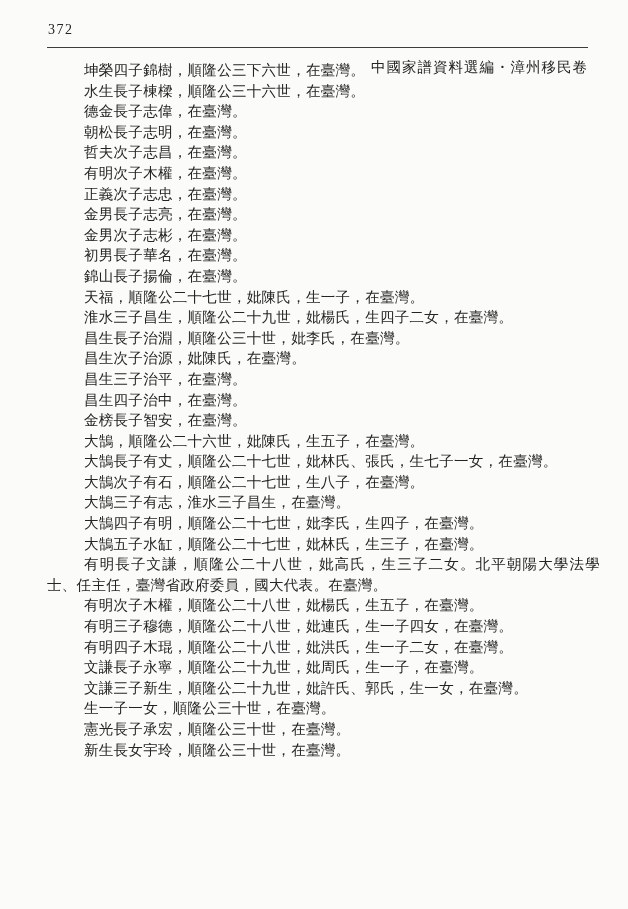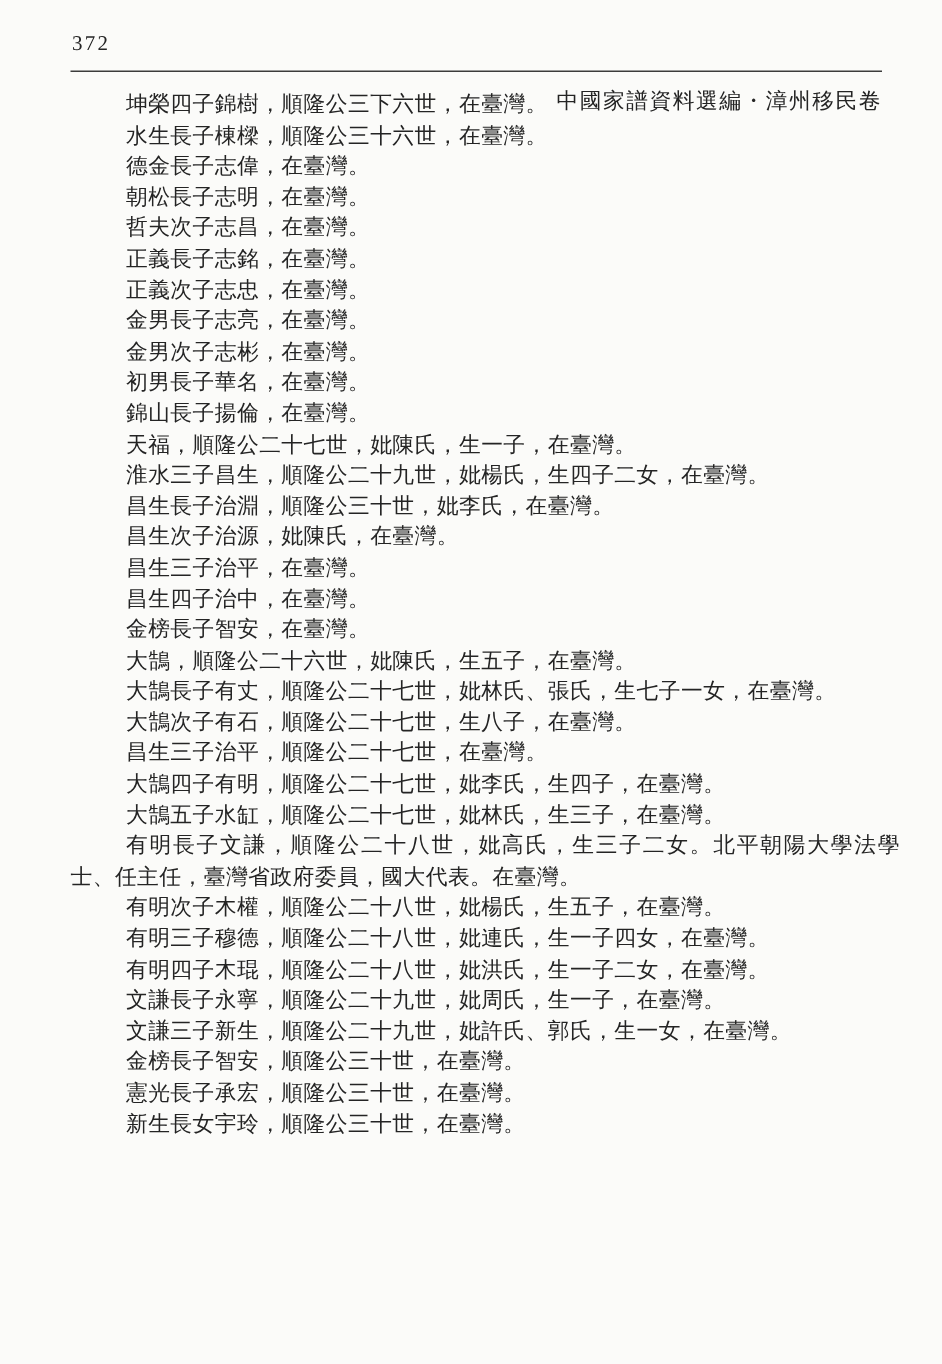--- a/index.html
+++ b/index.html
@@ -75,43 +75,43 @@
 
   <div class="head-rule"></div>
 
   <main class="body-text" id="entries">
 
   <p class="entry">坤榮四子錦樹，順隆公三下六世，在臺灣。</p>
       <p class="entry">水生長子棟樑，順隆公三十六世，在臺灣。</p>
       <p class="entry">德金長子志偉，在臺灣。</p>
       <p class="entry">朝松長子志明，在臺灣。</p>
       <p class="entry">哲夫次子志昌，在臺灣。</p>
-      <p class="entry">正義長子志銘，在臺灣。</p>
+      <p class="entry">有明次子木權，在臺灣。</p>
       <p class="entry">正義次子志忠，在臺灣。</p>
       <p class="entry">金男長子志亮，在臺灣。</p>
       <p class="entry">金男次子志彬，在臺灣。</p>
       <p class="entry">初男長子華名，在臺灣。</p>
       <p class="entry">錦山長子揚倫，在臺灣。</p>
       <p class="entry">天福，順隆公二十七世，妣陳氏，生一子，在臺灣。</p>
       <p class="entry">淮水三子昌生，順隆公二十九世，妣楊氏，生四子二女，在臺灣。</p>
       <p class="entry">昌生長子治淵，順隆公三十世，妣李氏，在臺灣。</p>
       <p class="entry">昌生次子治源，妣陳氏，在臺灣。</p>
       <p class="entry">昌生三子治平，在臺灣。</p>
       <p class="entry">昌生四子治中，在臺灣。</p>
       <p class="entry">金榜長子智安，在臺灣。</p>
       <p class="entry">大鵠，順隆公二十六世，妣陳氏，生五子，在臺灣。</p>
       <p class="entry">大鵠長子有丈，順隆公二十七世，妣林氏、張氏，生七子一女，在臺灣。</p>
       <p class="entry">大鵠次子有石，順隆公二十七世，生八子，在臺灣。</p>
-      <p class="entry">昌生三子治平，順隆公二十七世，在臺灣。</p>
+      <p class="entry">大鵠三子有志，淮水三子昌生，在臺灣。</p>
       <p class="entry">大鵠四子有明，順隆公二十七世，妣李氏，生四子，在臺灣。</p>
       <p class="entry">大鵠五子水缸，順隆公二十七世，妣林氏，生三子，在臺灣。</p>
       <p class="entry">有明長子文謙，順隆公二十八世，妣高氏，生三子二女。北平朝陽大學法學士、任主任，臺灣省政府委員，國大代表。在臺灣。</p>
       <p class="entry">有明次子木權，順隆公二十八世，妣楊氏，生五子，在臺灣。</p>
       <p class="entry">有明三子穆德，順隆公二十八世，妣連氏，生一子四女，在臺灣。</p>
       <p class="entry">有明四子木琨，順隆公二十八世，妣洪氏，生一子二女，在臺灣。</p>
       <p class="entry">文謙長子永寧，順隆公二十九世，妣周氏，生一子，在臺灣。</p>
       <p class="entry">文謙三子新生，順隆公二十九世，妣許氏、郭氏，生一女，在臺灣。</p>
-      <p class="entry">金榜長子智安，順隆公三十世，在臺灣。</p>
+      <p class="entry">生一子一女，順隆公三十世，在臺灣。</p>
       <p class="entry">憲光長子承宏，順隆公三十世，在臺灣。</p>
       <p class="entry">新生長女宇玲，順隆公三十世，在臺灣。</p>
     </main>
 
 </div>
 
 </body></html>

